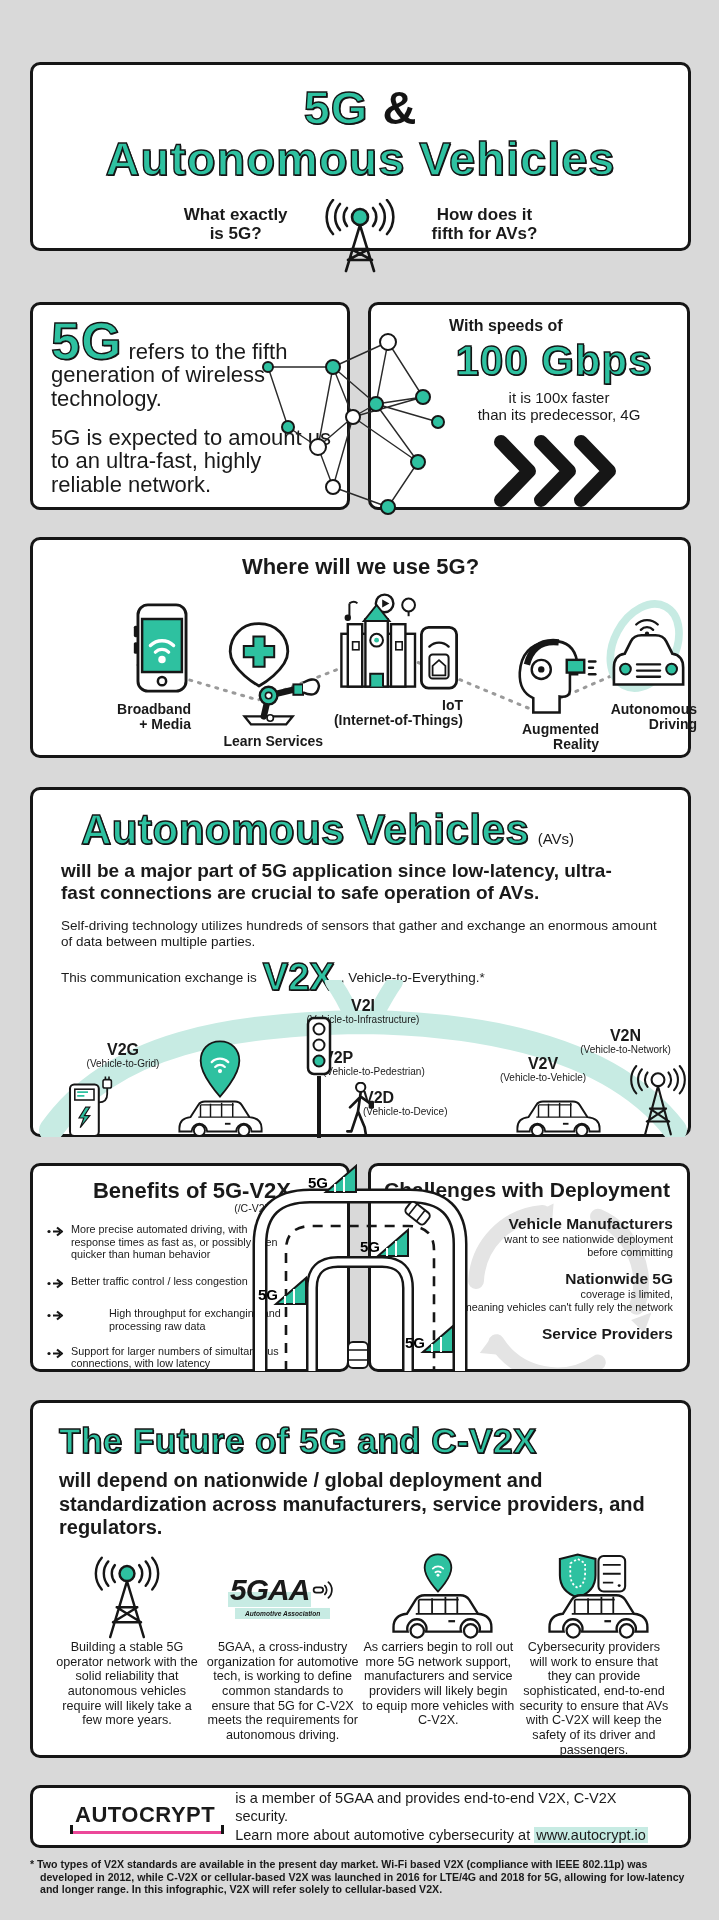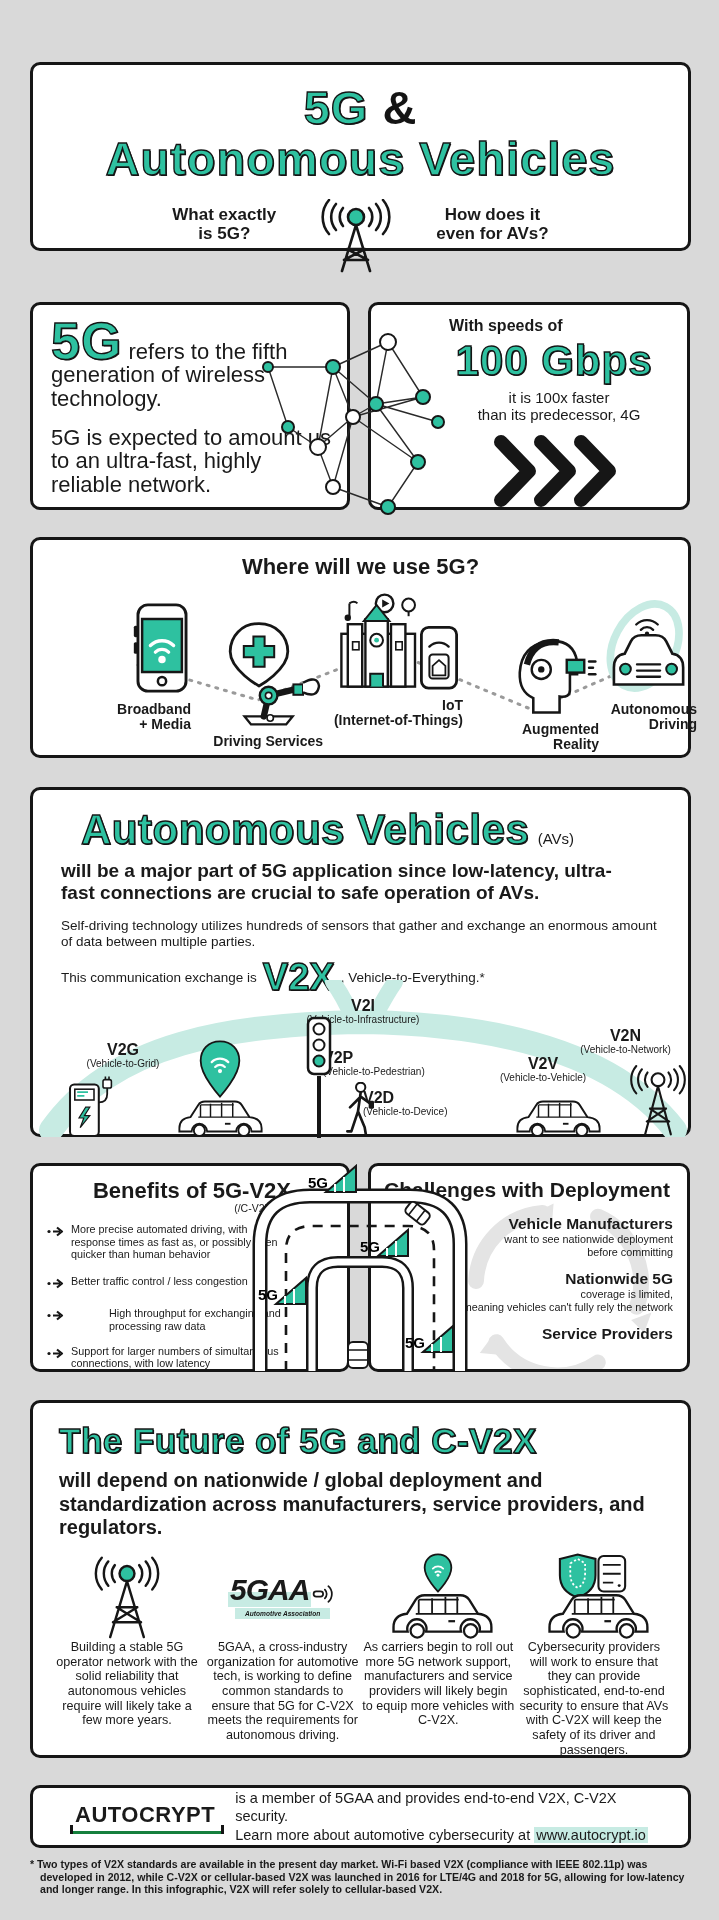--- a/index.html
+++ b/index.html
@@ -12,21 +12,21 @@
   body{background:var(--bg);font-family:"Liberation Sans",sans-serif;color:var(--ink);}
   #page{position:relative;width:719px;height:1920px;background:var(--bg);overflow:hidden;margin:0 auto;}
   .card{position:absolute;background:#fff;border:3px solid #161616;border-radius:10px;}
   .prel{white-space:pre-line;}
   .outline-teal{color:var(--teal);-webkit-text-stroke:1.4px #141414;text-shadow:1px 1px 0 #141414;font-weight:700;}
 
   
   #card-header{left:30px;top:62px;width:661px;height:189px;text-align:center;}
   .main-title{font-size:47px;font-weight:700;line-height:1.08;margin-top:18px;letter-spacing:1px;}
   .main-title .amp{color:#141414;-webkit-text-stroke:0;text-shadow:none;}
-  .q-row{display:flex;justify-content:center;align-items:flex-start;gap:34px;margin-top:14px;}
+  .q-row{display:flex;justify-content:center;align-items:flex-start;gap:26px;margin-top:14px;}
   .q-text{font-weight:700;font-size:17px;line-height:1.15;padding-top:6px;}
 
   
   #card-intro{left:30px;top:302px;width:320px;height:208px;padding:16px 14px 0 18px;}
   #card-intro .p1{font-size:22px;line-height:1.06;}
   #card-intro .big5g{font-size:52px;line-height:.8;letter-spacing:1px;}
   #card-intro .p2{font-size:22px;line-height:1.06;margin-top:16px;}
   #card-speed{left:368px;top:302px;width:322px;height:208px;text-align:center;padding-top:12px;}
   #card-speed .pre{font-size:16px;font-weight:700;text-align:left;padding-left:78px;}
   #card-speed .value{font-size:42px;letter-spacing:1px;margin-top:2px;padding-left:50px;}
@@ -72,27 +72,27 @@
 
   
   #card-future{left:30px;top:1400px;width:661px;height:358px;}
   #card-future .title{font-size:35px;letter-spacing:.5px;padding:18px 0 0 26px;}
   #card-future .lead{font-size:20px;font-weight:700;line-height:1.18;padding:8px 26px 0 26px;}
   .f-cols{display:flex;justify-content:space-between;padding:12px 18px 0 18px;}
   .f-col{width:152px;text-align:center;}
   .f-icon{height:88px;display:flex;align-items:center;justify-content:center;}
   .f-text{font-size:12.6px;line-height:1.17;}
   .gaa-wrap{display:flex;flex-direction:column;align-items:center;}
-  .gaa-top{display:flex;align-items:flex-end;}
+  .gaa-top{display:flex;align-items:center;}
   .gaa-word{font-size:30px;font-weight:800;font-style:italic;letter-spacing:-1px;background:linear-gradient(0deg,var(--teal-light) 45%,transparent 45%);padding:0 2px;}
   .gaa-sub{font-size:6.6px;font-weight:700;font-style:italic;background:var(--teal-light);padding:2px 10px;margin-top:1px;}
 
   
   #card-footer{left:30px;top:1785px;width:661px;height:63px;display:flex;align-items:center;gap:14px;padding:0 18px 0 40px;}
-  .brand{font-size:22px;font-weight:800;letter-spacing:.5px;border-bottom:3px solid #15803d;padding:2px 6px 3px 2px;position:relative;}
+  .brand{font-size:22px;font-weight:800;letter-spacing:.5px;border-bottom:3px solid #ec4899;padding:2px 6px 3px 2px;position:relative;}
   .brand:before,.brand:after{content:"";position:absolute;bottom:-3px;width:3px;height:9px;background:#141414;}
   .brand:before{left:-3px;}
   .brand:after{right:-3px;}
   .footer-text{font-size:14.5px;line-height:1.25;}
   .link-hl{background:var(--teal-light);padding:0 2px;}
   #footnote{position:absolute;left:28px;top:1858px;width:668px;font-size:10.6px;font-weight:700;line-height:1.18;padding-left:12px;text-indent:-10px;}
 </style>
 </head>
 <body>
 
@@ -115,21 +115,21 @@
               <path d="M19 1 a26 26 0 0 0 0 34"></path>
             <path d="M59 9 a14 14 0 0 1 0 18"></path>
               <path d="M66 5 a20 20 0 0 1 0 26"></path>
               <path d="M73 1 a26 26 0 0 1 0 34"></path>
             <path d="M46 26 L32 72 M46 26 L60 72 M37 50 H55 M34 61 H58 M37 50 L58 61 M55 50 L34 61"></path>
           </g>
           <circle cx="46" cy="18" r="8" fill="#2ec1a0" stroke="#161616" stroke-width="2.6"></circle>
         </svg>
       </span>
       <div class="q-text prel">How does it
-even for AVs?</div>
+fifth for AVs?</div>
     </div>
   </section>
 
   <section class="card" id="card-intro">
     <p class="p1"><span class="big5g outline-teal">5G</span><span> refers to the fifth generation of wireless technology.</span></p>
     <p class="p2">5G is expected to amount us to an ultra-fast, highly reliable network.</p>
   </section>
 
   <section class="card" id="card-speed">
     <div class="pre">With speeds of</div>
@@ -201,21 +201,21 @@
           <path d="M43 18 h14 v12 h12 v14 h-12 v12 h-14 v-12 h-12 v-14 h12 z" fill="#2ec1a0" stroke="#161616" stroke-width="2.5"></path>
           <path d="M40 128 h44 l8 -10 h-60 z" fill="#fff" stroke="#161616" stroke-width="3"></path>
           <path d="M56 118 L62 92 L96 84" stroke="#161616" stroke-width="8" fill="none" stroke-linecap="round"></path>
           <circle cx="62" cy="92" r="11" fill="#2ec1a0" stroke="#161616" stroke-width="3"></circle>
             <circle cx="62" cy="92" r="4" fill="#fff" stroke="#161616" stroke-width="2"></circle>
           <rect x="93" y="78" width="12" height="13" fill="#2ec1a0" stroke="#161616" stroke-width="2.5"></rect>
           <path d="M105 76 q18 -10 20 4 q-2 16 -20 8" fill="#fff" stroke="#161616" stroke-width="3"></path>
           <circle cx="64" cy="120" r="4" fill="#fff" stroke="#161616" stroke-width="2"></circle>
         </svg>
       </span>
-      <div class="u-label prel">Driving Services</div>
+      <div class="u-label prel">Learn Services</div>
     </div>
 
     <div class="u-item" style="left:290px;top:52px;width:140px;">
       <span>
         <svg width="128" height="98" viewBox="0 0 160 122">
           <circle cx="62" cy="14" r="11" fill="#fff" stroke="#161616" stroke-width="3"></circle>
             <path d="M59 9 l9 5 -9 5 z" fill="#161616"></path>
           <path d="M18 14 v16 M18 14 q6 -4 10 0" stroke="#161616" stroke-width="2.5" fill="none"></path>
             <circle cx="16" cy="32" r="4" fill="#161616"></circle>
           <circle cx="92" cy="16" r="8" fill="#fff" stroke="#161616" stroke-width="2.5"></circle>

